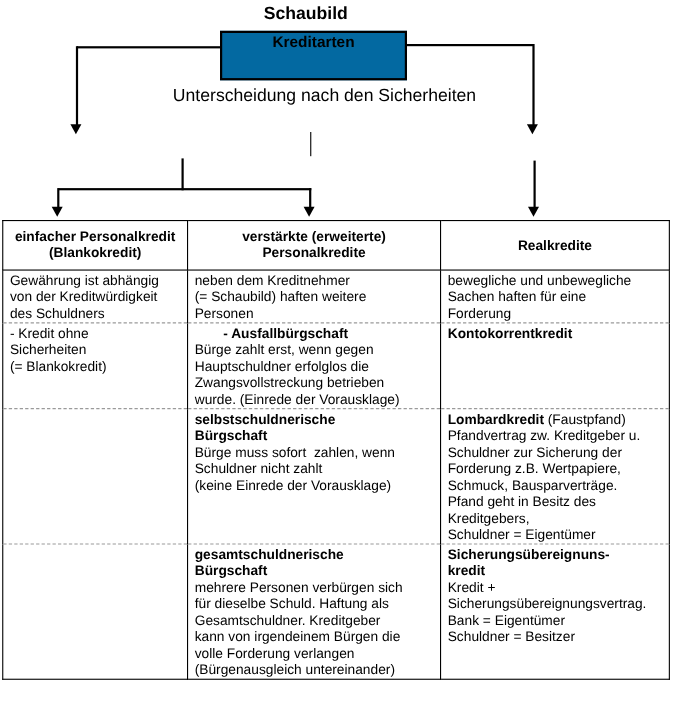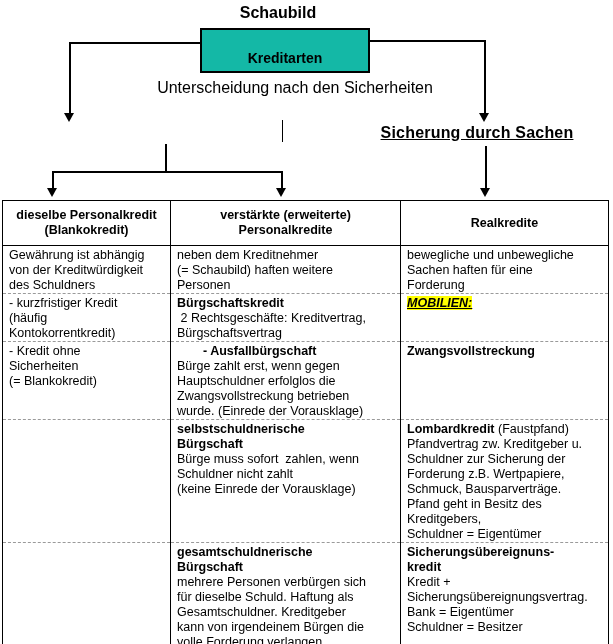--- a/index.html
+++ b/index.html
@@ -7,21 +7,21 @@
   body {
     width:613px; height:644px; position:relative;
     font-family:"Liberation Sans", sans-serif; color:#000;
   }
   .canvas { position:absolute; left:0; top:0; width:613px; height:644px; background:#fff; overflow:hidden; }
 
   .title { position:absolute; left:198px; top:4px; width:160px; text-align:center;
            font-size:16px; font-weight:bold; }
   .kbox  { position:absolute; left:200px; top:28px; width:170px; height:45px;
            border:2px solid #000; text-align:center; font-size:14px; font-weight:bold;
-           padding-top:20px; background:#14b8a6; }
+           padding-top:0; background:#0369a1; }
   .subtitle { position:absolute; left:145px; top:79px; width:300px; text-align:center;
               font-size:16px; }
 
   .line { position:absolute; background:#000; }
   .arrowhead { position:absolute; width:0; height:0;
                border-left:5px solid transparent; border-right:5px solid transparent;
                border-top:9px solid #000; }
 
   .heading { position:absolute; font-size:16px; font-weight:bold; text-decoration:underline;
              text-align:center; width:250px; letter-spacing:0.2px; white-space:nowrap; }
@@ -59,41 +59,40 @@
 
   <div class="line" style="left:70px; top:42px; width:130px; height:2px;"></div>
   <div class="line" style="left:69px; top:42px; width:2px; height:74px;"></div>
   <div class="arrowhead" style="left:64px; top:113px;"></div>
 
   <div class="line" style="left:370px; top:40px; width:115px; height:2px;"></div>
   <div class="line" style="left:484px; top:40px; width:2px; height:76px;"></div>
   <div class="arrowhead" style="left:479px; top:113px;"></div>
 
   <div class="caret"></div>
-  <div class="heading heading-right">Sicherung durch Sachen</div>
 
   <div class="line" style="left:165px; top:144px; width:2px; height:29px;"></div>
   <div class="line" style="left:53px; top:171px; width:230px; height:2px;"></div>
   <div class="line" style="left:52px; top:171px; width:2px; height:18px;"></div>
   <div class="arrowhead" style="left:47px; top:188px;"></div>
   <div class="line" style="left:281px; top:171px; width:2px; height:18px;"></div>
   <div class="arrowhead" style="left:276px; top:188px;"></div>
 
   <div class="line" style="left:485px; top:146px; width:2px; height:43px;"></div>
   <div class="arrowhead" style="left:480px; top:188px;"></div>
 
   <table class="grid">
     <colgroup>
         <col style="width:168px">
         <col style="width:230px">
         <col style="width:208px">
       </colgroup>
     <thead>
       <tr style="height:45px;">
-        <th>dieselbe Personalkredit
+        <th>einfacher Personalkredit
 (Blankokredit)</th>
         <th>verstärkte (erweiterte)
 Personalkredite</th>
         <th>Realkredite</th>
       </tr>
     </thead>
     <tbody>
       <tr class="dashed" style="height:44px;">
         <td>
             <div class="cb">Gewährung ist abhängig
@@ -104,50 +103,35 @@
             <div class="cb">neben dem Kreditnehmer
 (= Schaubild) haften weitere
 Personen</div>
           </td>
         <td>
             <div class="cb">bewegliche und unbewegliche
 Sachen haften für eine
 Forderung</div>
           </td>
       </tr>
-      <tr class="dashed" style="height:44px;">
-        <td>
-            <div class="cb">- kurzfristiger Kredit
-(häufig
-Kontokorrentkredit)</div>
-          </td>
-        <td>
-          <div class="ct b">Bürgschaftskredit</div>
-          <div class="cb"> 2 Rechtsgeschäfte: Kreditvertrag,
-Bürgschaftsvertrag</div>
-        </td>
-        <td>
-          <span class="hl">MOBILIEN:</span>
-        </td>
-      </tr>
       <tr class="dashed" style="height:71px;padding-left:32px;">
         <td>
             <div class="cb">- Kredit ohne
 Sicherheiten
 (= Blankokredit)</div>
           </td>
         <td>
           <div class="ct b ind">- Ausfallbürgschaft</div>
           <div class="cb">Bürge zahlt erst, wenn gegen
 Hauptschuldner erfolglos die
 Zwangsvollstreckung betrieben
 wurde. (Einrede der Vorausklage)</div>
         </td>
         <td>
-          <div class="ct b">Zwangsvollstreckung</div>
+          <div class="ct b">Kontokorrentkredit</div>
         </td>
       </tr>
       <tr class="dashed" style="height:116px;">
         <td></td>
         <td>
           <div class="ct b">selbstschuldnerische
 Bürgschaft</div>
           <div class="cb">Bürge muss sofort  zahlen, wenn
 Schuldner nicht zahlt
 (keine Einrede der Vorausklage)</div>

